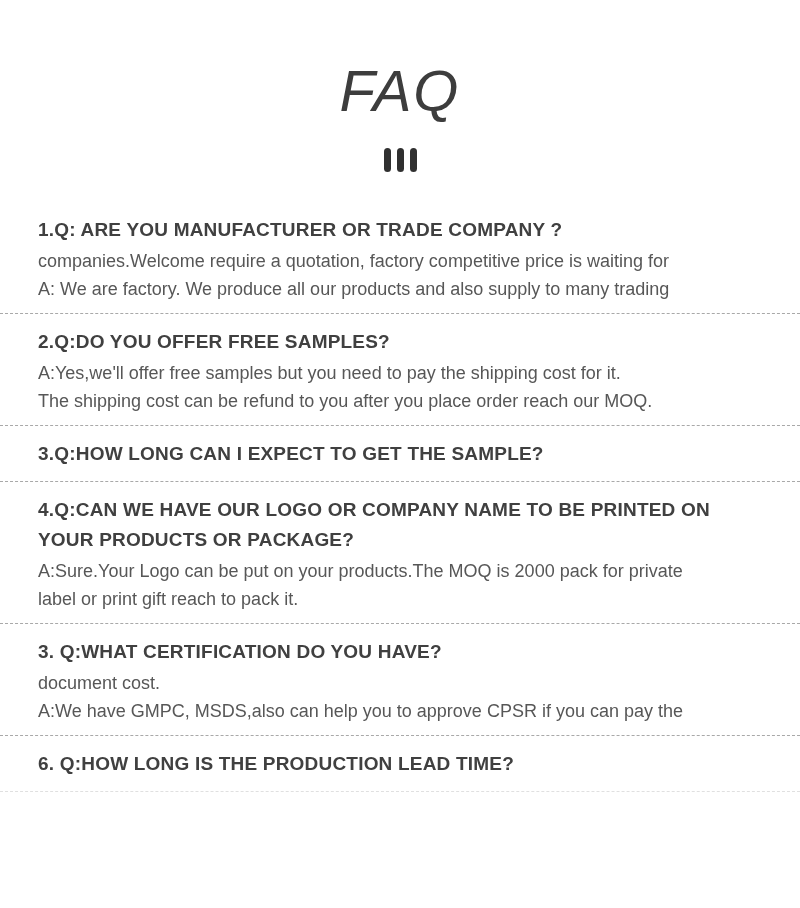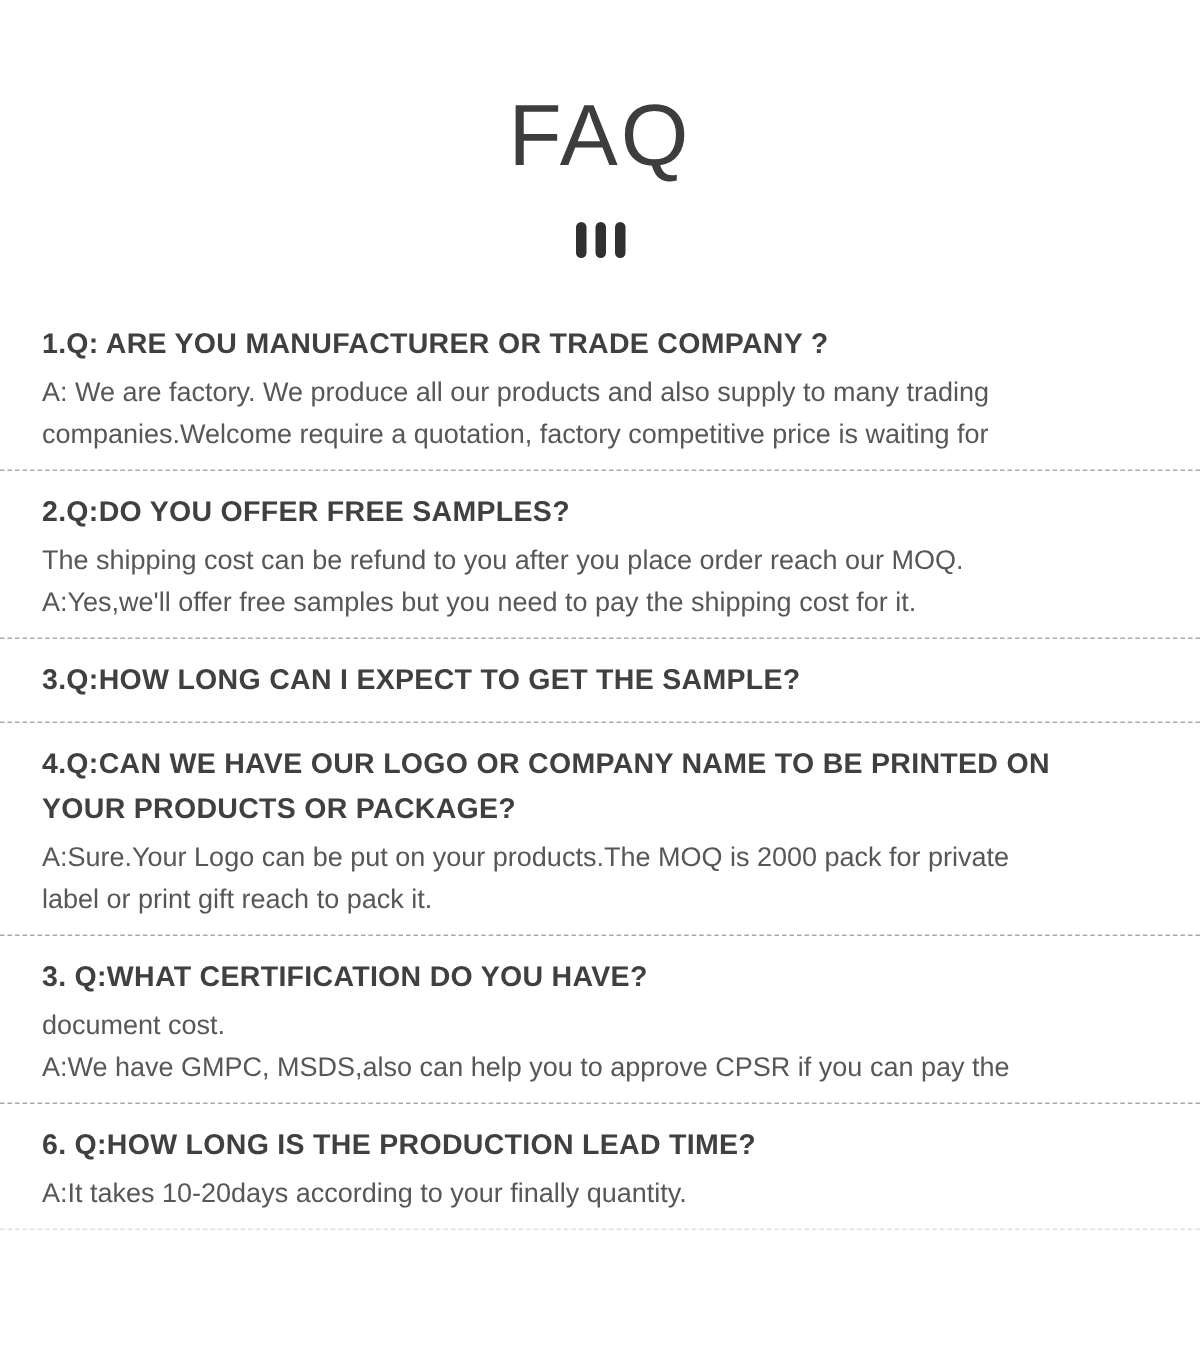--- a/index.html
+++ b/index.html
@@ -27,38 +27,39 @@
   .header{
     padding-top:57px;
     text-align:center;
   }
   .page-title{
     font-size:58px;
     line-height:68px;
     font-weight:300;
     letter-spacing:2px;
     color:var(--title-color);
+    font-style:italic;
   }
   .title-icon{
     margin:23px auto 0;
     display:flex;
     justify-content:center;
     align-items:center;
     gap:6px;
     height:24px;
   }
   .title-icon .bar{
     width:7px;
     height:24px;
     border-radius:4px;
     background:var(--icon-color);
   }
   .faq-list{margin-top:30px;}
   .faq-section{
-    padding:13px 28px 10px;
+    padding:13px 38px 10px;
   }
   .faq-question{
     font-size:19px;
     line-height:30px;
     font-weight:bold;
     letter-spacing:0.2px;
     color:var(--question-color);
     max-width:710px;
     margin-bottom:2px;
   }
@@ -87,31 +88,31 @@
       <span class="bar"></span>
       <span class="bar"></span>
       <span class="bar"></span>
     </div>
   </div>
 
   <div class="faq-list">
     <div class="faq-section">
       <div class="faq-question">1.Q: ARE YOU MANUFACTURER OR TRADE COMPANY ?</div>
       <div class="faq-answer">
+          <div class="faq-answer-line">companies.Welcome require a quotation, factory competitive price is waiting for</div>
           <div class="faq-answer-line">A: We are factory. We produce all our products and also supply to many trading</div>
-          <div class="faq-answer-line">companies.Welcome require a quotation, factory competitive price is waiting for</div>
         </div>
     </div>
     <div class="section-divider"></div>
 
     <div class="faq-section">
       <div class="faq-question">2.Q:DO YOU OFFER FREE SAMPLES?</div>
       <div class="faq-answer">
+          <div class="faq-answer-line">A:Yes,we'll offer free samples but you need to pay the shipping cost for it.</div>
           <div class="faq-answer-line">The shipping cost can be refund to you after you place order reach our MOQ.</div>
-          <div class="faq-answer-line">A:Yes,we'll offer free samples but you need to pay the shipping cost for it.</div>
         </div>
     </div>
     <div class="section-divider"></div>
 
     <div class="faq-section">
       <div class="faq-question">3.Q:HOW LONG CAN I EXPECT TO GET THE SAMPLE?</div>
     </div>
     <div class="section-divider"></div>
 
     <div class="faq-section">
@@ -127,20 +128,17 @@
       <div class="faq-question">3. Q:WHAT CERTIFICATION DO YOU HAVE?</div>
       <div class="faq-answer">
           <div class="faq-answer-line">document cost.</div>
           <div class="faq-answer-line">A:We have GMPC, MSDS,also can help you to approve CPSR if you can pay the</div>
         </div>
     </div>
     <div class="section-divider"></div>
 
     <div class="faq-section">
       <div class="faq-question">6. Q:HOW LONG IS THE PRODUCTION LEAD TIME?</div>
-      <div class="faq-answer">
-          <div class="faq-answer-line">A:It takes 10-20days according to your finally quantity.</div>
-        </div>
     </div>
     <div class="section-divider light"></div>
   </div>
 
 </div>
 
 </body></html>

